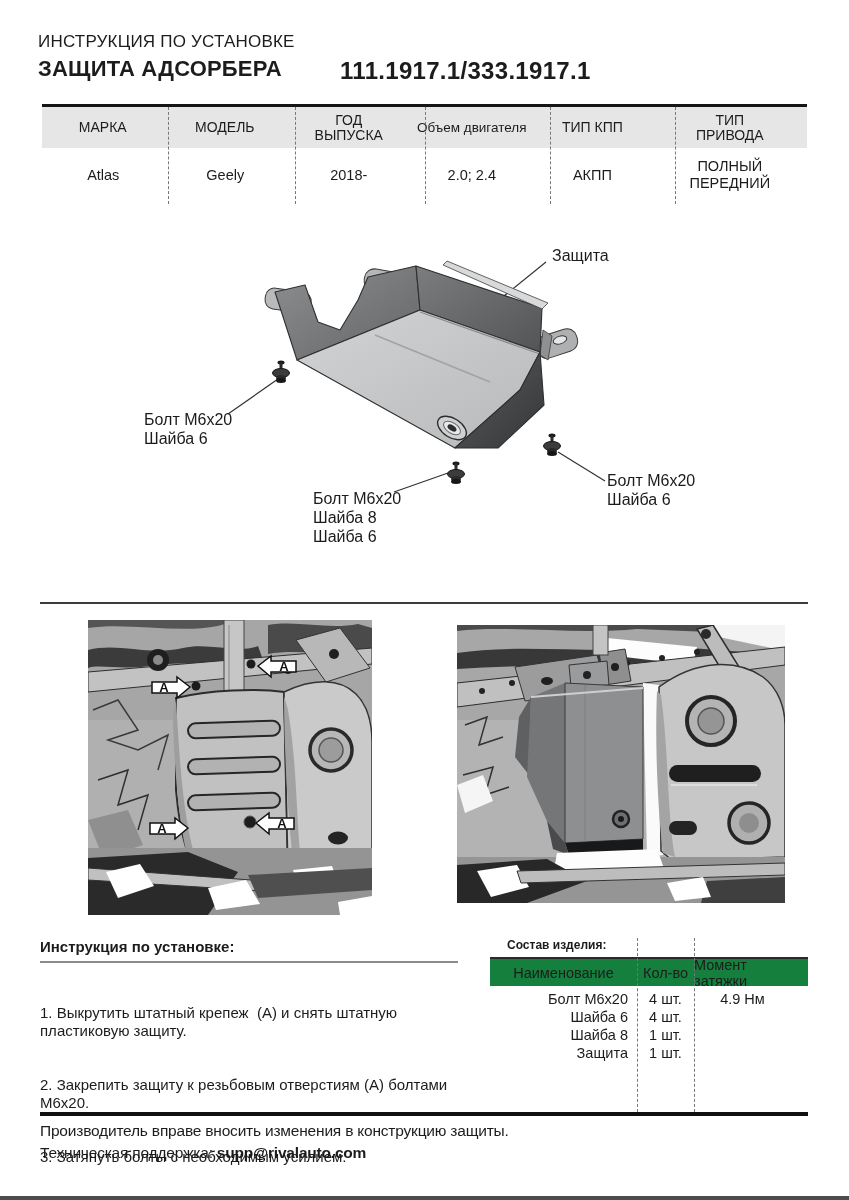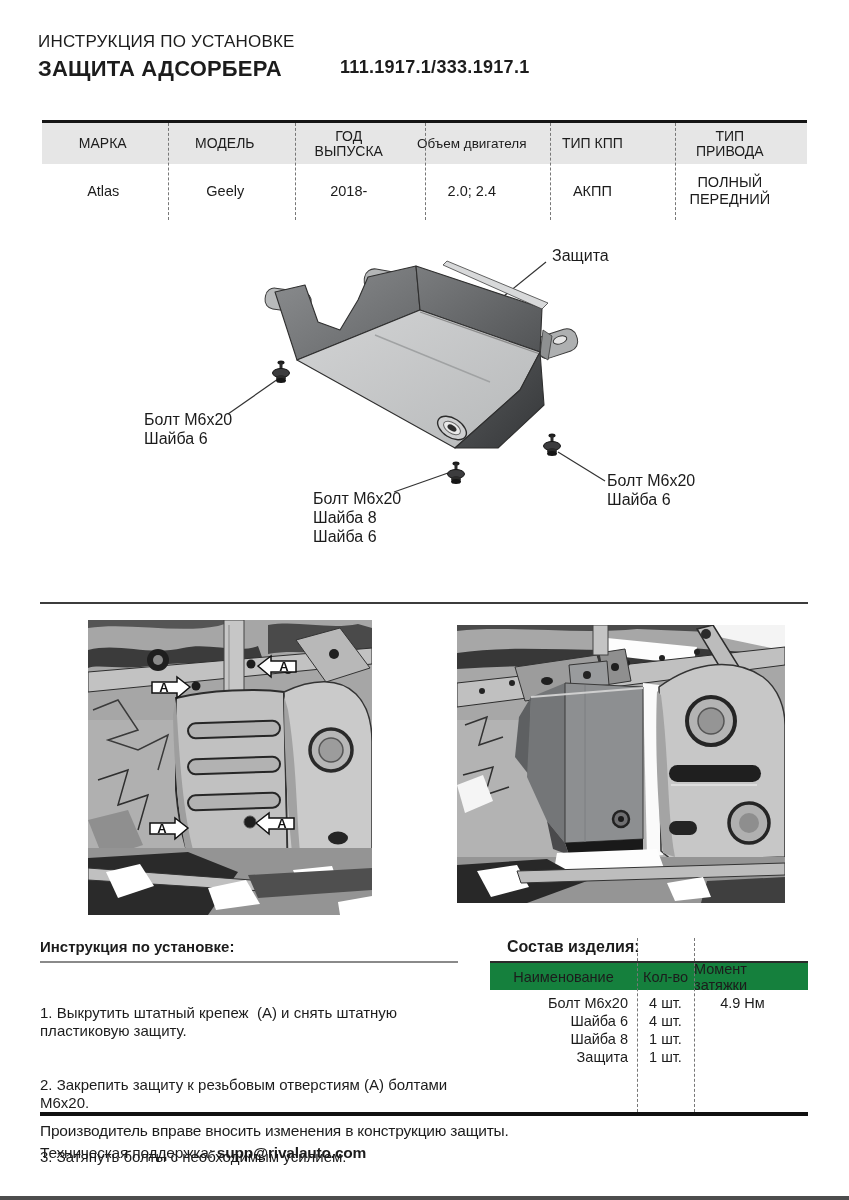--- a/index.html
+++ b/index.html
@@ -6,23 +6,23 @@
   .page{
     position:relative;width:849px;height:1200px;margin:0 auto;
     background:#fff;overflow:hidden;
     font-family:"Liberation Sans","DejaVu Sans",sans-serif;
     color:#1c1c1c;
   }
   .abs{position:absolute;}
   
   .title1{left:38px;top:32px;font-size:17px;letter-spacing:.2px;}
   .title2{left:38px;top:56px;font-size:22px;font-weight:bold;letter-spacing:.2px;}
-  .partnum{left:340px;top:57px;font-size:18px;font-weight:bold;letter-spacing:.3px;}
-  
-  .spec{left:42px;top:120px;width:765px;}
+  .partnum{left:340px;top:57px;font-size:24px;font-weight:bold;letter-spacing:.3px;}
+  
+  .spec{left:42px;top:104px;width:765px;}
   .spec .rule{height:3px;background:#151515;}
   .spec .thead{display:flex;height:41px;background:#e6e6e6;}
   .spec .thead .c{display:flex;align-items:center;justify-content:center;text-align:center;
     font-size:14px;line-height:15px;white-space:pre-line;}
   .spec .tbody{display:flex;height:48px;margin-top:3px;}
   .spec .tbody .c{display:flex;align-items:center;justify-content:center;text-align:center;
     font-size:14.5px;line-height:17px;white-space:pre-line;}
   .c0{width:126px}.c1{width:127px}.c2{width:130px}.c3{width:125px}.c4{width:125px}.c5{width:160px}
   .smallhdr{font-size:13.5px !important;}
   .vdash{position:absolute;width:0;border-left:1.5px dashed #777;}
@@ -30,21 +30,21 @@
   .dlabel{font-size:16px;line-height:19px;white-space:pre-line;color:#1b1b1b;}
   
   .hrline{left:40px;top:602px;width:768px;height:2px;background:#3c3c3c;}
   
   .instr{left:40px;top:938px;width:420px;}
   .instr .h{font-size:15px;font-weight:bold;}
   .instr .underline{margin-top:6px;width:418px;height:2px;background:#8a8a8a;}
   .instr .steps{margin-top:5px;font-size:15px;line-height:18px;white-space:pre-wrap;}
   
   .parts{left:490px;top:938px;width:318px;}
-  .parts .h{font-size:16px;font-weight:bold;margin-left:17px;}
+  .parts .h{font-size:12px;font-weight:bold;margin-left:17px;}
   .parts .rule{margin-top:5px;height:2px;background:#2a2a2a;}
   .parts .thead{display:flex;height:27px;background:#15803d;}
   .parts .thead .pc{display:flex;align-items:center;justify-content:center;font-size:14.5px;}
   .parts .rows{margin-top:4px;}
   .parts .prow{display:flex;height:18px;font-size:14.5px;line-height:18px;}
   .pc0{width:147px}.pc1{width:57px}.pc2{width:97px}
   .prow .pc0{text-align:right;padding-right:9px;box-sizing:border-box;}
   .prow .pc1,.prow .pc2{text-align:center;}
   
   .frule{left:40px;top:1112px;width:768px;height:4px;background:#111;}

